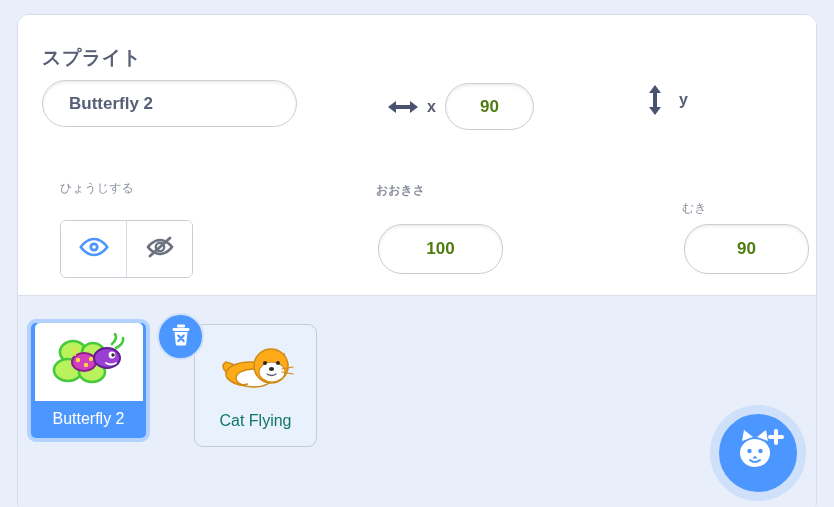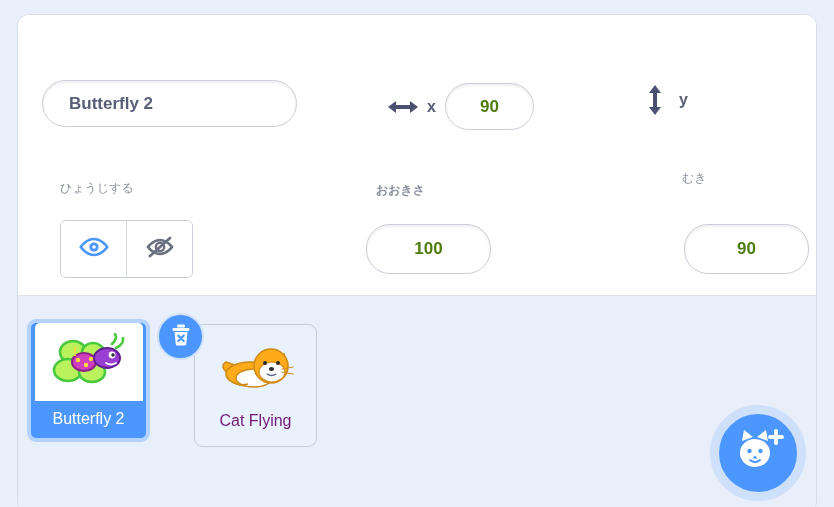--- a/index.html
+++ b/index.html
@@ -105,21 +105,21 @@
   }
 
   
   .sub-label {
     position: absolute;
     font-size: 12px;
     color: #8a8f9e;
   }
   #label-show { left: 42px; top: 165px; }
   #label-size { left: 358px; top: 167px; font-weight: bold; }
-  #label-dir  { left: 664px; top: 155px; }
+  #label-dir  { left: 664px; top: 185px; }
 
   .vis-toggle {
     position: absolute;
     left: 42px;
     top: 205px;
     width: 133px;
     height: 58px;
     border: 1px solid #c9cdd6;
     border-radius: 6px;
     background: #fff;
@@ -133,21 +133,21 @@
     align-items: center;
     justify-content: center;
     background: #fff;
   }
   .vis-btn + .vis-btn {
     border-left: 1px solid #d6dae3;
   }
 
   #field-size {
     position: absolute;
-    left: 348px;
+    left: 360px;
     top: 209px;
     width: 125px;
     height: 50px;
   }
   #field-dir {
     position: absolute;
     left: 666px;
     top: 209px;
     width: 125px;
     height: 50px;
@@ -219,21 +219,21 @@
     margin-top: 4px;
   }
 
   .sprite-name {
     font-size: 16px;
     text-align: center;
     line-height: 36px;
     width: 100%;
   }
   .sprite-tile.selected .sprite-name { color: #ffffff; }
-  .sprite-tile.plain .sprite-name { color: #701a75; }
+  .sprite-tile.plain .sprite-name { color: #0f766e; }
 
   .delete-badge {
     position: absolute;
     left: 139px;
     top: 298px;
     width: 47px;
     height: 47px;
     border-radius: 50%;
     background: #4c97ff;
     border: 2px solid #cfe0fb;
@@ -258,20 +258,21 @@
     justify-content: center;
   }
 </style>
 </head>
 <body>
 
 <div id="app">
 
   <div class="info-panel">
 
+    <div class="section-title">スプライト</div>
 
     <input class="name-field" type="text" value="Butterfly 2" style="">
 
     <div class="coord-group" id="coord-x">
       <span class="coord-icon">
         <svg width="30" height="18" viewBox="0 0 30 18">
           <g fill="#4b5170">
             <rect x="6" y="7" width="18" height="4" rx="1"></rect>
             <polygon points="0,9 8,3 8,15"></polygon>
             <polygon points="30,9 22,3 22,15"></polygon>

